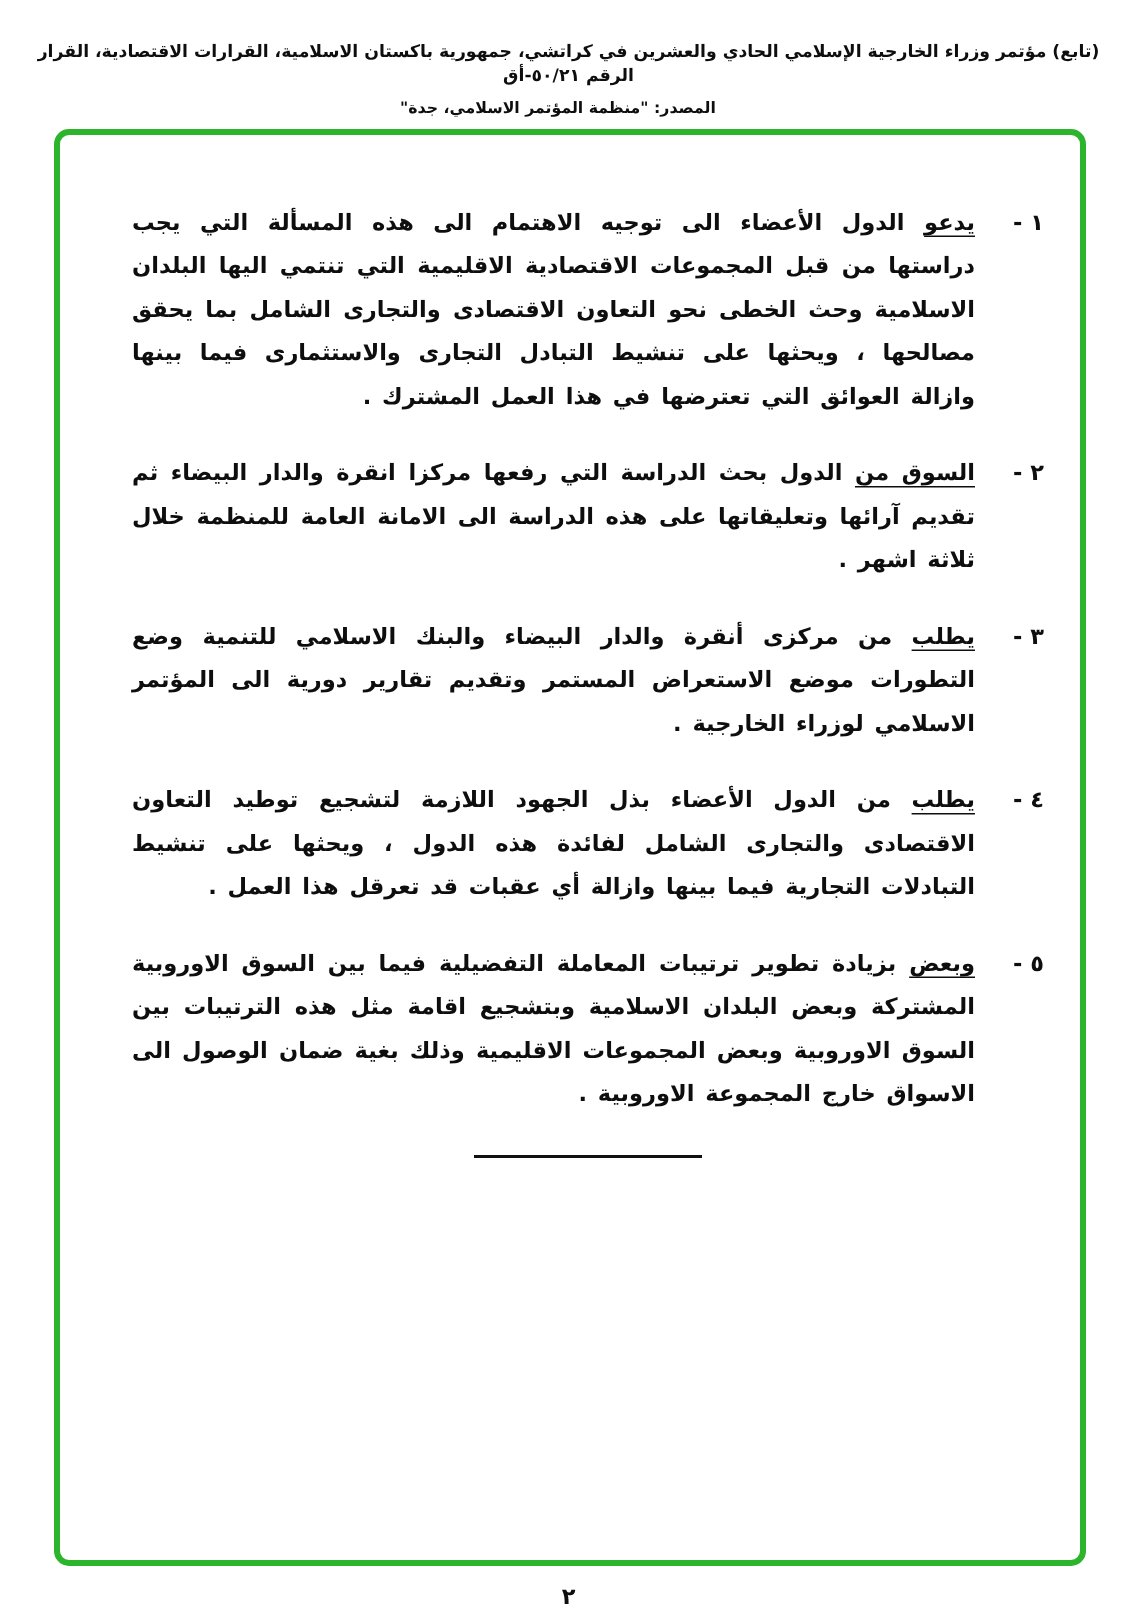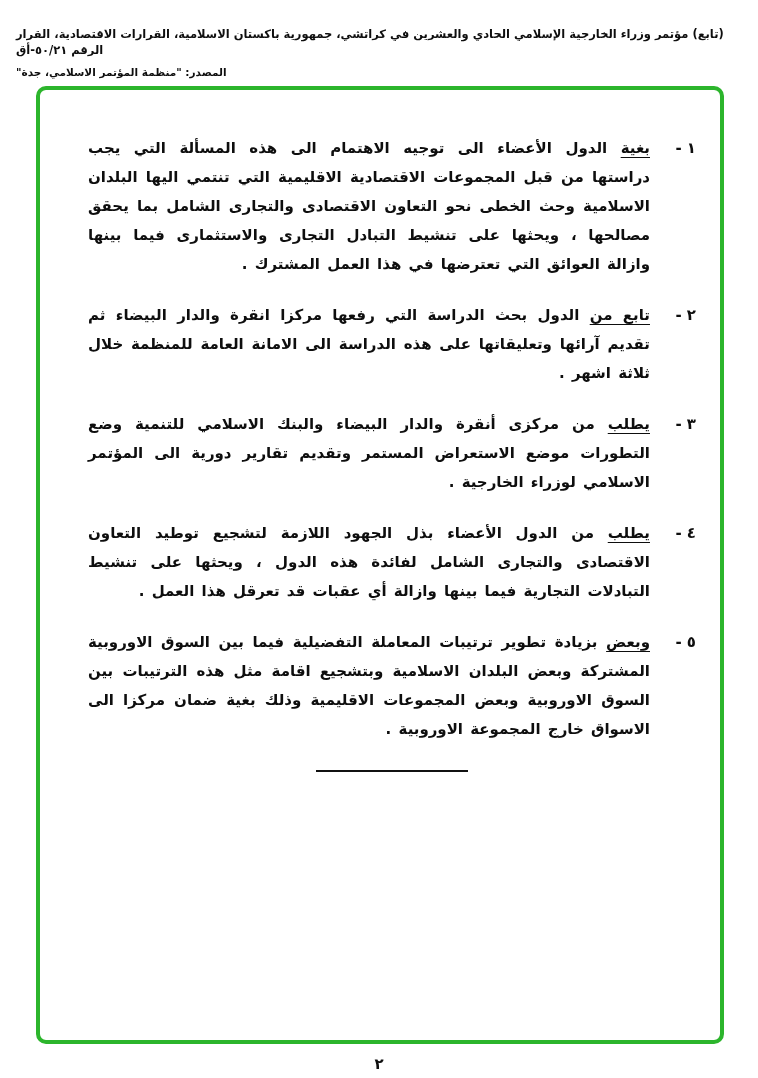--- a/index.html
+++ b/index.html
@@ -16,21 +16,21 @@
     overflow: hidden;
     font-family: "DejaVu Sans", sans-serif;
     color: #0e0e0e;
   }
   .header {
     position: absolute;
     top: 26px;
     right: 16px;
     left: 16px;
     direction: rtl;
-    text-align: left;
+    text-align: center;
     font-weight: 700;
   }
   .header-line1 {
     font-size: 11.5px;
     line-height: 16px;
   }
   .header-line2 {
     font-size: 10.5px;
     line-height: 14px;
     margin-top: 7px;
@@ -102,29 +102,29 @@
     <div class="header-line1">(تابع) مؤتمر وزراء الخارجية الإسلامي الحادي والعشرين في كراتشي، جمهورية باكستان الاسلامية، القرارات الاقتصادية، القرار الرقم ٥٠/٢١-أق</div>
     <div class="header-line2">المصدر: "منظمة المؤتمر الاسلامي، جدة"</div>
   </div>
 
   <div class="frame">
     <div class="content">
 
       <div class="item">
         <div class="item-num">١ -</div>
         <div class="item-body">
-          <span class="lead">بغية</span>
+          <span class="lead">يدعو</span>
           <span>الدول الأعضاء الى توجيه الاهتمام الى هذه المسألة التي يجب دراستها من قبل المجموعات الاقتصادية الاقليمية التي تنتمي اليها البلدان الاسلامية وحث الخطى نحو التعاون الاقتصادى والتجارى الشامل بما يحقق مصالحها ، ويحثها على تنشيط التبادل التجارى والاستثمارى فيما بينها وازالة العوائق التي تعترضها في هذا العمل المشترك .</span>
         </div>
       </div>
 
       <div class="item">
         <div class="item-num">٢ -</div>
         <div class="item-body">
-          <span class="lead">تابع من</span>
+          <span class="lead">السوق من</span>
           <span>الدول بحث الدراسة التي رفعها مركزا انقرة والدار البيضاء ثم تقديم آرائها وتعليقاتها على هذه الدراسة الى الامانة العامة للمنظمة خلال ثلاثة اشهر .</span>
         </div>
       </div>
 
       <div class="item">
         <div class="item-num">٣ -</div>
         <div class="item-body">
           <span class="lead">يطلب</span>
           <span>من مركزى أنقرة والدار البيضاء والبنك الاسلامي للتنمية وضع التطورات موضع الاستعراض المستمر وتقديم تقارير دورية الى المؤتمر الاسلامي لوزراء الخارجية .</span>
         </div>
@@ -135,21 +135,21 @@
         <div class="item-body">
           <span class="lead">يطلب</span>
           <span>من الدول الأعضاء بذل الجهود اللازمة لتشجيع توطيد التعاون الاقتصادى والتجارى الشامل لفائدة هذه الدول ، ويحثها على تنشيط التبادلات التجارية فيما بينها وازالة أي عقبات قد تعرقل هذا العمل .</span>
         </div>
       </div>
 
       <div class="item">
         <div class="item-num">٥ -</div>
         <div class="item-body">
           <span class="lead">وبعض</span>
-          <span>بزيادة تطوير ترتيبات المعاملة التفضيلية فيما بين السوق الاوروبية المشتركة وبعض البلدان الاسلامية وبتشجيع اقامة مثل هذه الترتيبات بين السوق الاوروبية وبعض المجموعات الاقليمية وذلك بغية ضمان مركزا الى الاسواق خارج المجموعة الاوروبية .</span>
+          <span>بزيادة تطوير ترتيبات المعاملة التفضيلية فيما بين السوق الاوروبية المشتركة وبعض البلدان الاسلامية وبتشجيع اقامة مثل هذه الترتيبات بين السوق الاوروبية وبعض المجموعات الاقليمية وذلك بغية ضمان الوصول الى الاسواق خارج المجموعة الاوروبية .</span>
         </div>
       </div>
 
       <div class="divider"></div>
 
     </div>
   </div>
 
   <div class="page-number">٢</div>
 

